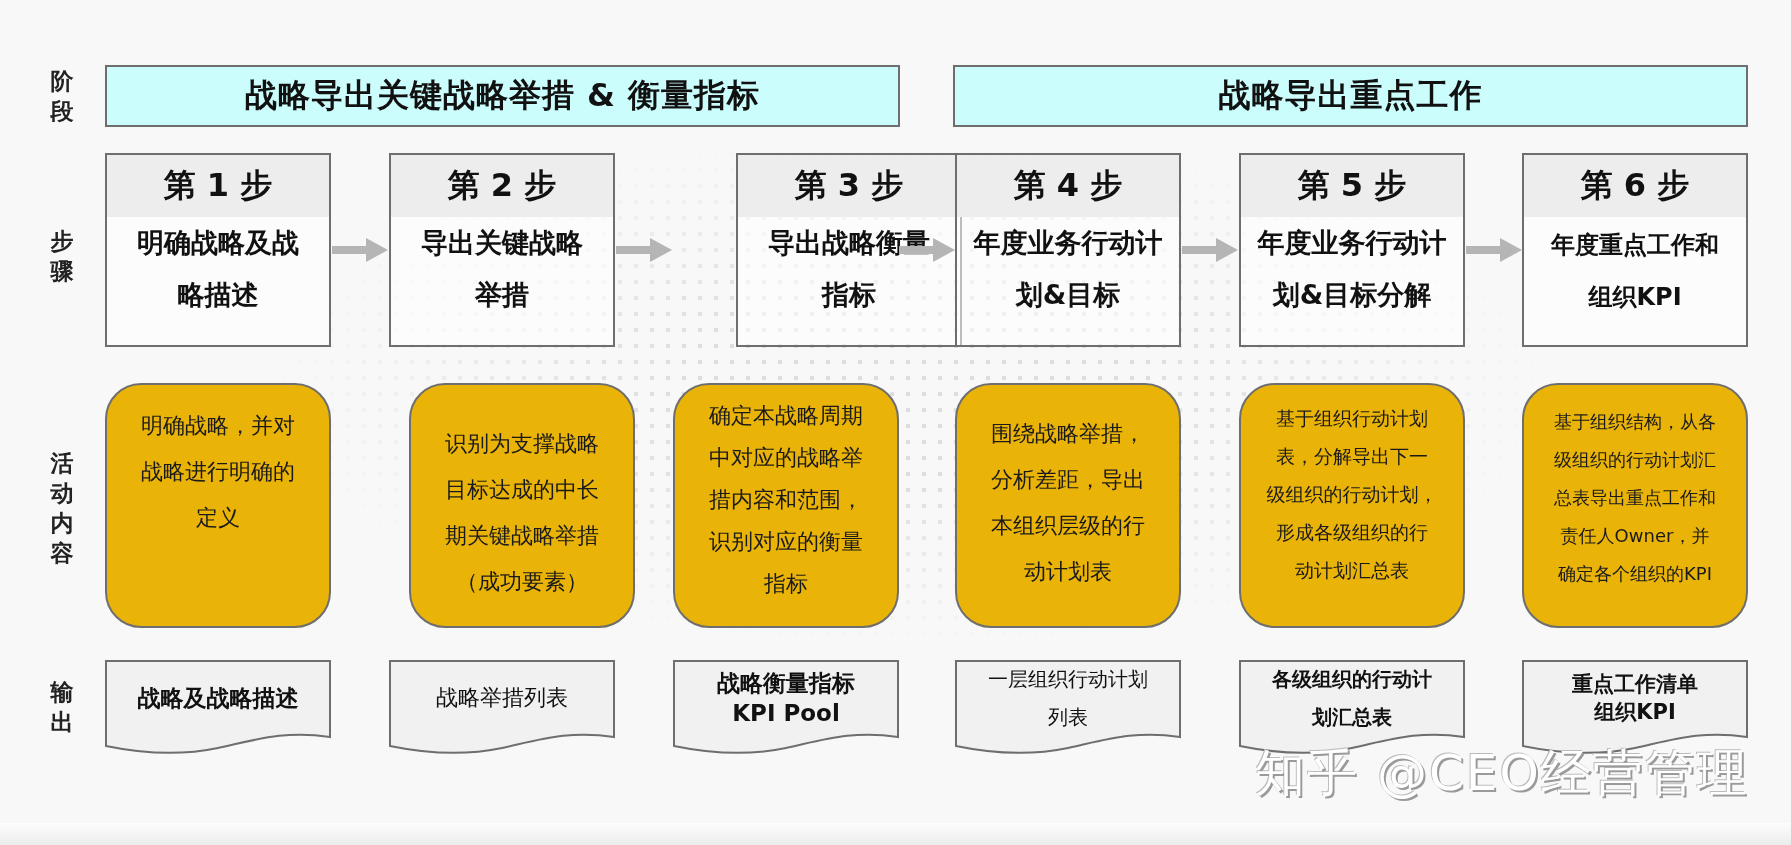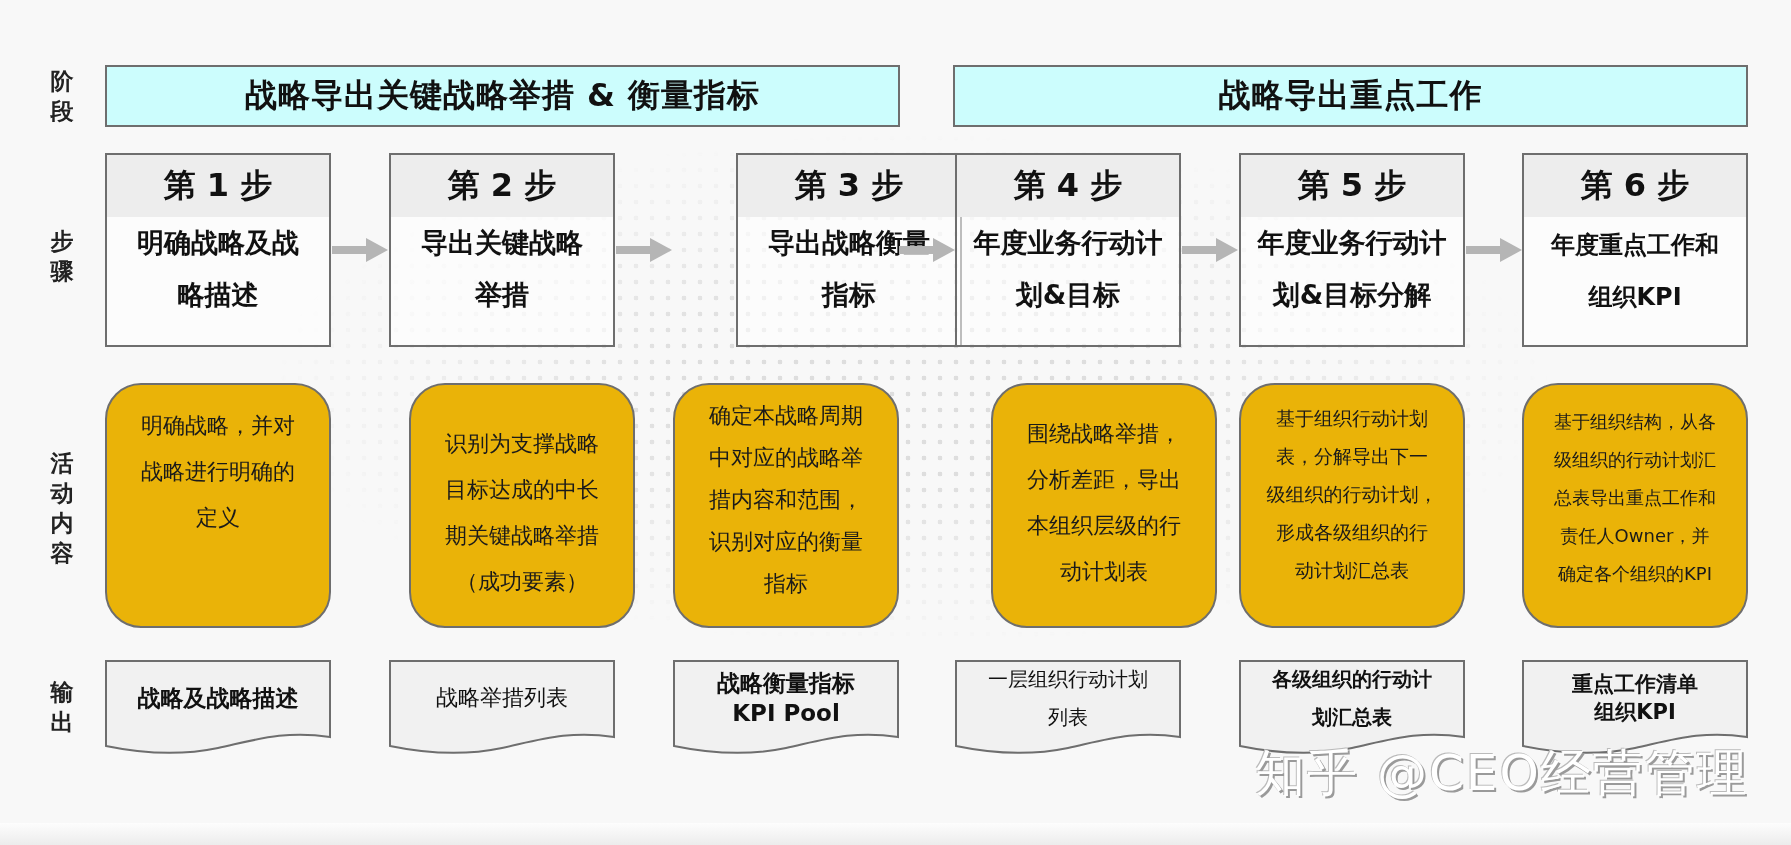--- a/index.html
+++ b/index.html
@@ -192,21 +192,21 @@
 </div>
 <div class="activity" style="left:673px; padding-top:10px;">
   <div class="txt" style="line-height:42px;">
     <div>确定本战略周期</div>
     <div>中对应的战略举</div>
     <div>措内容和范围，</div>
     <div>识别对应的衡量</div>
     <div>指标</div>
   </div>
 </div>
-<div class="activity" style="left:955px; padding-top:26px;margin-left:36px;">
+<div class="activity" style="left:955px; padding-top:26px;">
   <div class="txt">
     <div>围绕战略举措，</div>
     <div>分析差距，导出</div>
     <div>本组织层级的行</div>
     <div>动计划表</div>
   </div>
 </div>
 <div class="activity" style="left:1239px; padding-top:14px;">
   <div class="txt small">
     <div>基于组织行动计划</div>

